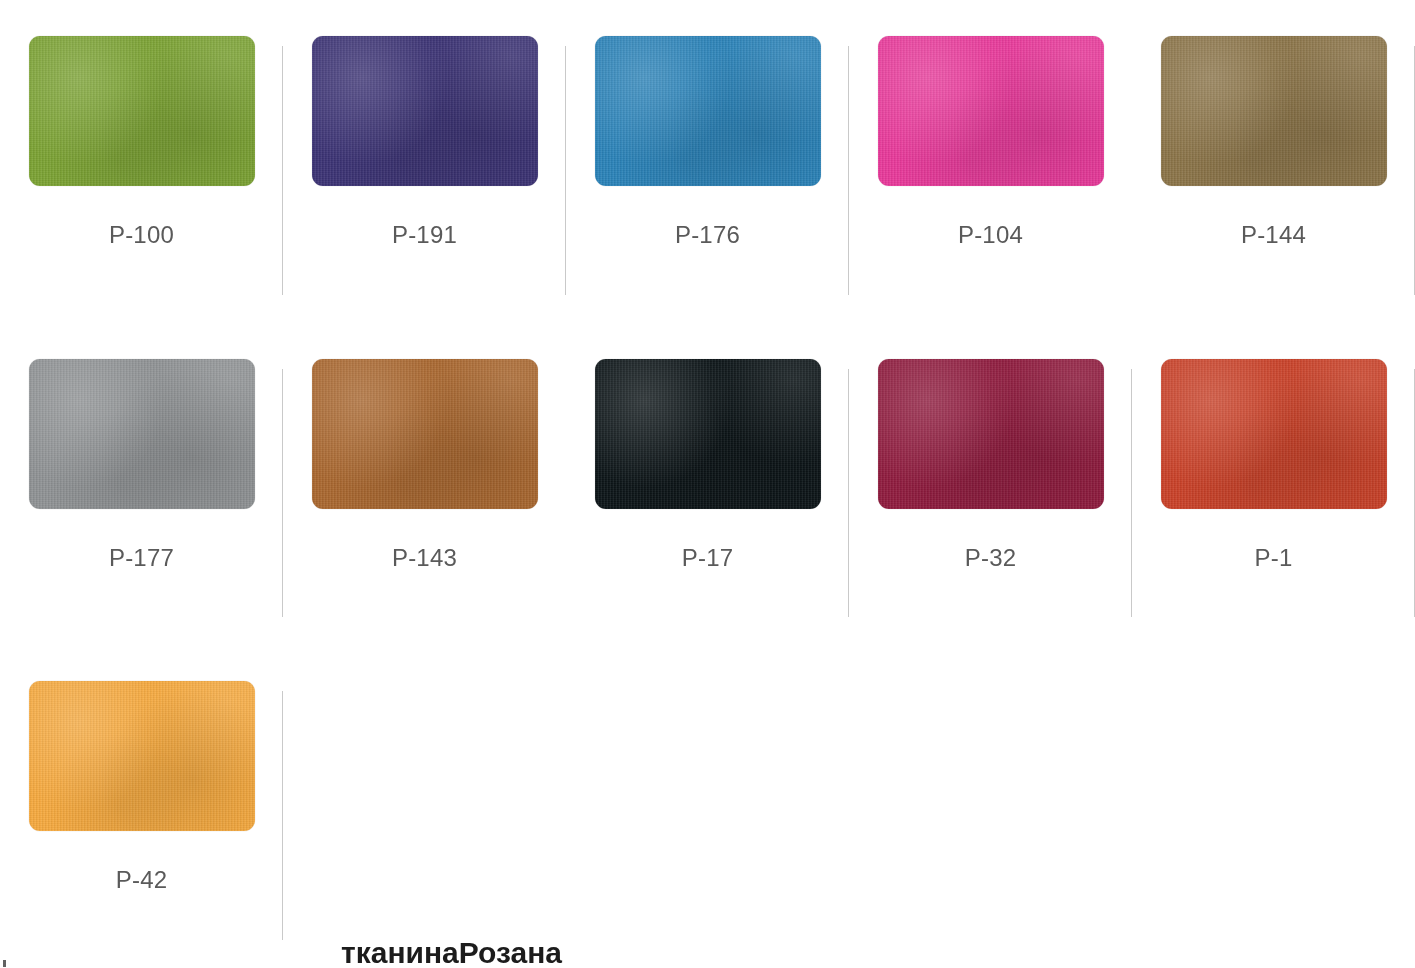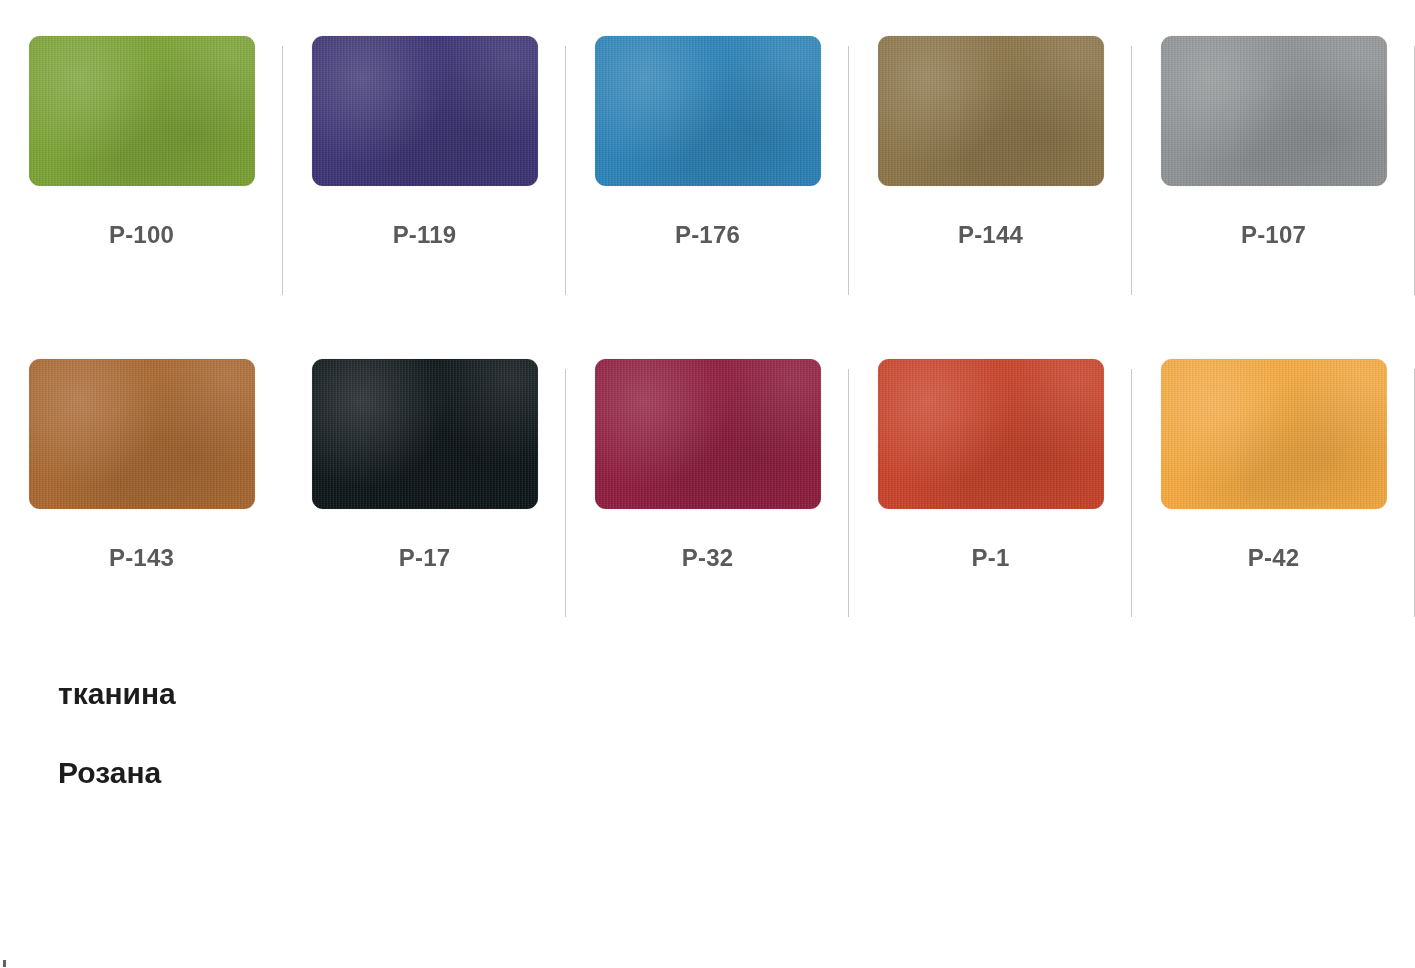--- a/index.html
+++ b/index.html
@@ -27,21 +27,20 @@
   }
 
   .swatch-cell {
     position: relative;
     display: flex;
     flex-direction: column;
     align-items: center;
     justify-content: flex-start;
     padding-top: 36px;
     box-sizing: border-box;
-    font-weight: bold;
   }
 
   
   .swatch-cell::after {
     content: "";
     position: absolute;
     right: 0;
     top: 46px;
     bottom: 28px;
     width: 1px;
@@ -98,22 +97,22 @@
     margin-top: 35px;
     font-size: 24px;
     color: #5a5a5a;
     letter-spacing: 0.2px;
     white-space: nowrap;
   }
 
   .brand-cell {
     position: relative;
     display: flex;
-    flex-direction: column;
-    align-items: flex-start;
+    flex-direction: row;
+    align-items: flex-end;
     justify-content: flex-start;
     padding-top: 34px;
     padding-left: 58px;
     box-sizing: border-box;
   }
   .brand-line {
     font-size: 30px;
     font-weight: bold;
     color: #1c1c1c;
     line-height: 1.0;
@@ -142,45 +141,53 @@
         <div class="tex-c"></div>
       </div>
       <div class="swatch-label">P-100</div>
     </div>
     <div class="swatch-cell">
       <div class="swatch-chip" style="background-color: rgb(59, 50, 116);">
         <div class="tex-a"></div>
         <div class="tex-b"></div>
         <div class="tex-c"></div>
       </div>
-      <div class="swatch-label">P-119</div>
+      <div class="swatch-label">P-191</div>
     </div>
     <div class="swatch-cell">
       <div class="swatch-chip" style="background-color: rgb(42, 130, 184);">
         <div class="tex-a"></div>
         <div class="tex-b"></div>
         <div class="tex-c"></div>
       </div>
       <div class="swatch-label">P-176</div>
     </div>
+    <div class="swatch-cell no-divider">
+      <div class="swatch-chip" style="background-color: rgb(232, 57, 154);">
+        <div class="tex-a"></div>
+        <div class="tex-b"></div>
+        <div class="tex-c"></div>
+      </div>
+      <div class="swatch-label">P-104</div>
+    </div>
     <div class="swatch-cell">
       <div class="swatch-chip" style="background-color: rgb(139, 116, 72);">
         <div class="tex-a"></div>
         <div class="tex-b"></div>
         <div class="tex-c"></div>
       </div>
       <div class="swatch-label">P-144</div>
     </div>
     <div class="swatch-cell">
       <div class="swatch-chip" style="background-color: rgb(143, 146, 148);">
         <div class="tex-a"></div>
         <div class="tex-b"></div>
         <div class="tex-c"></div>
       </div>
-      <div class="swatch-label">P-107</div>
+      <div class="swatch-label">P-177</div>
     </div>
     <div class="swatch-cell no-divider">
       <div class="swatch-chip" style="background-color: rgb(169, 103, 47);">
         <div class="tex-a"></div>
         <div class="tex-b"></div>
         <div class="tex-c"></div>
       </div>
       <div class="swatch-label">P-143</div>
     </div>
     <div class="swatch-cell">

